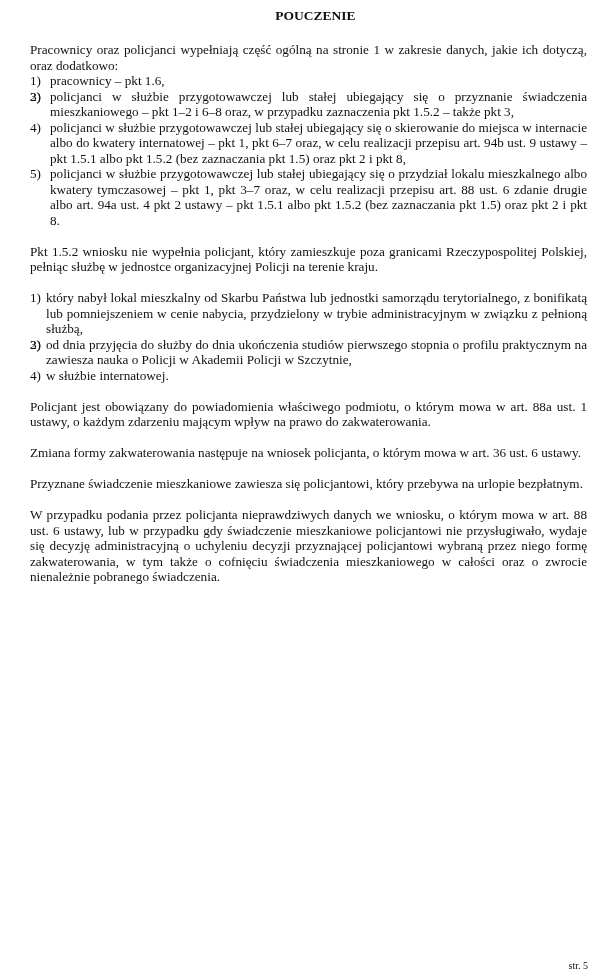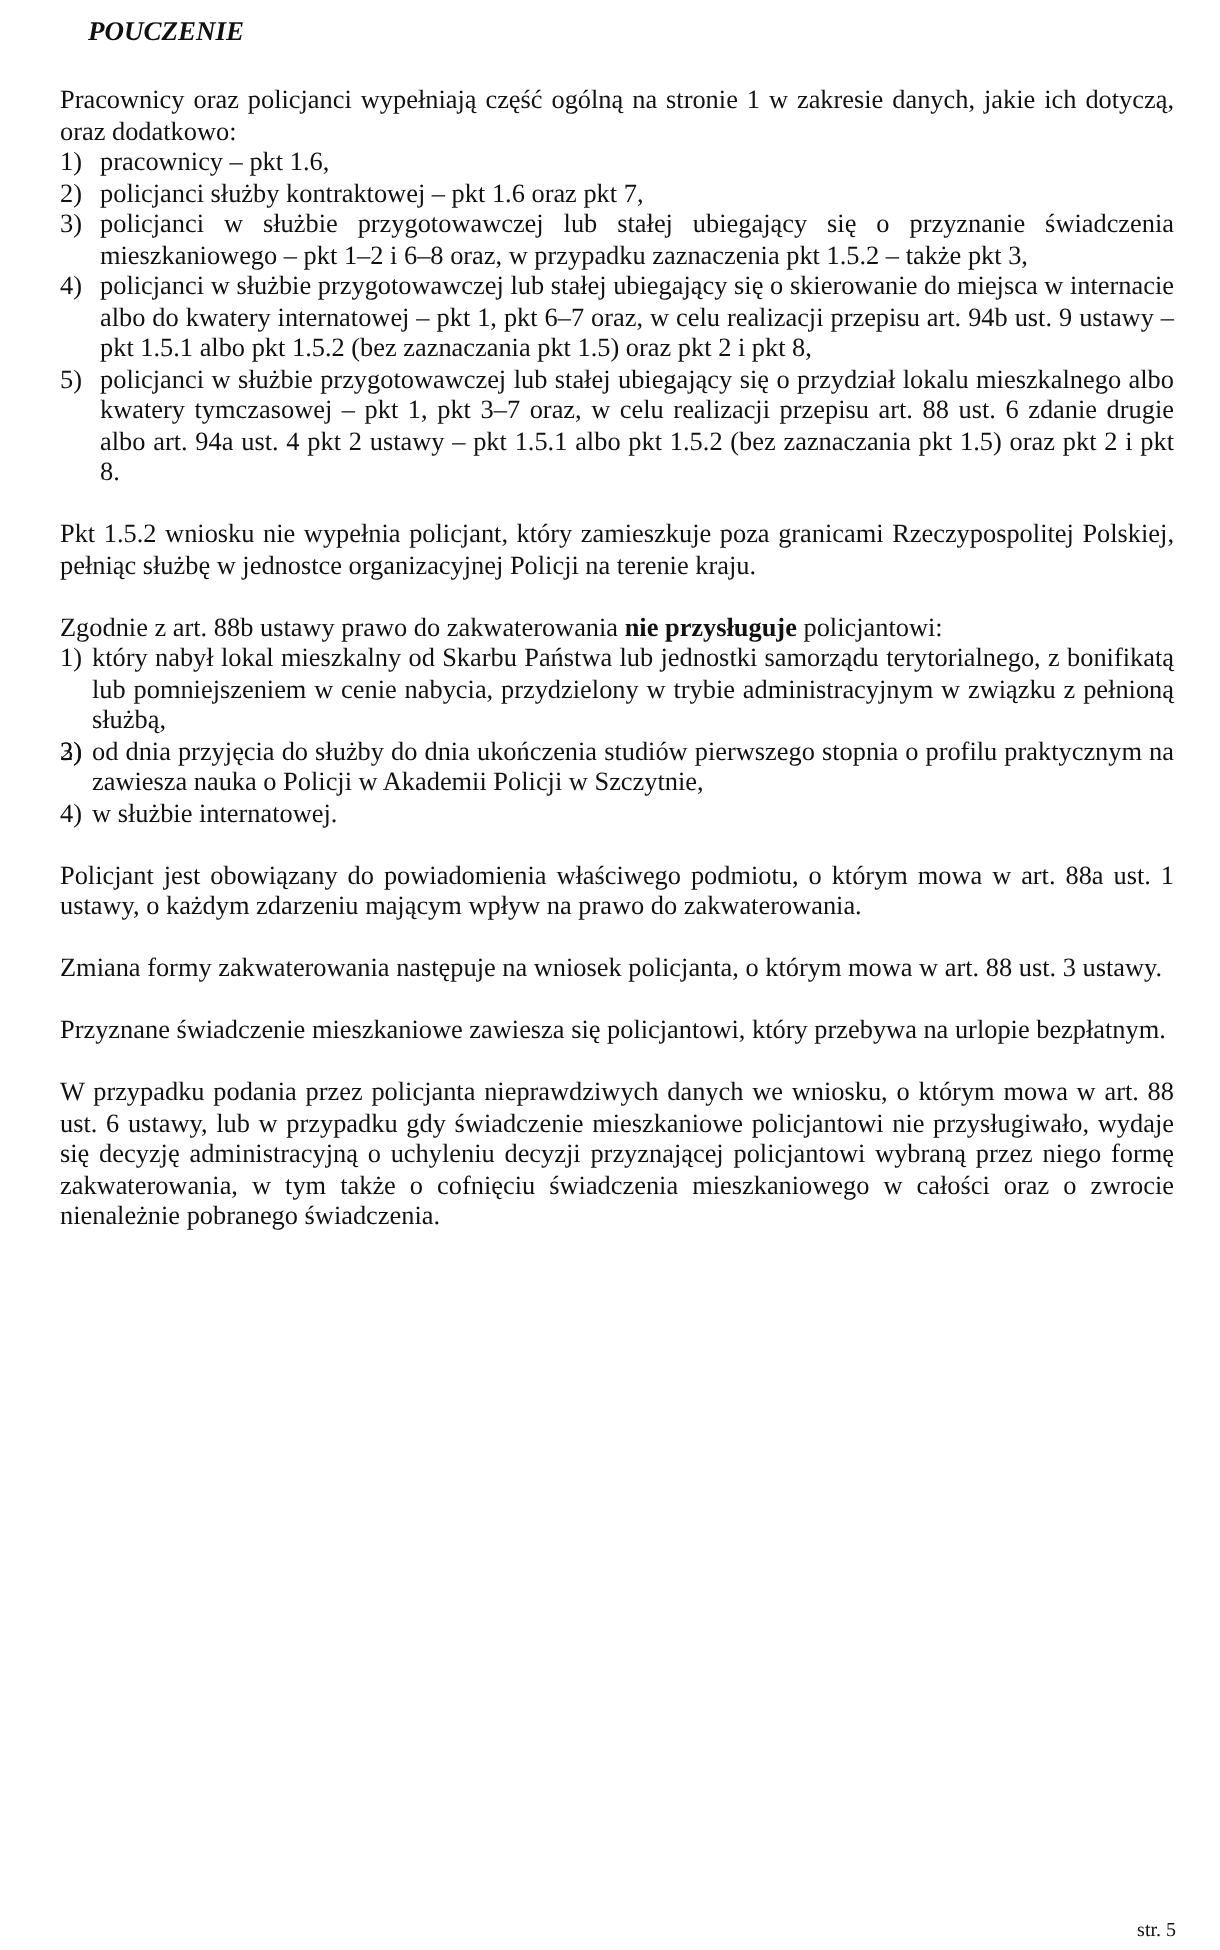--- a/index.html
+++ b/index.html
@@ -6,22 +6,22 @@
   body {
     width: 610px; height: 975px; position: relative; overflow: hidden;
     font-family: "Liberation Serif", "DejaVu Serif", serif;
     color: #111111;
   }
   .page {
     position: absolute; left: 30px; top: 8px; width: 557px;
     font-size: 13.2px; line-height: 15.5px;
   }
   .title {
-    text-align: left; font-weight: bold; font-size: 13.5px;
-    margin: 0 0 3px 0; padding-left: 14px; font-style: italic;
+    text-align: center; font-weight: bold; font-size: 13.5px;
+    margin: 0 0 3px 0; padding-left: 14px;
   }
   p { margin: 0; text-align: justify; }
   .gap { height: 15.5px; }
   ol.list1, ol.list2 { list-style: none; margin: 0; padding: 0; }
   ol.list1 li, ol.list2 li { position: relative; text-align: justify; }
   ol.list1 li { padding-left: 20px; }
   ol.list2 li { padding-left: 16px; }
   .num { position: absolute; left: 0; top: 0; }
   .bold { font-weight: bold; }
   .page-num {
@@ -33,43 +33,42 @@
 <body>
 
 <div class="page">
   <div class="title">POUCZENIE</div>
 
   <div class="gap"></div>
 
   <p>Pracownicy oraz policjanci wypełniają część ogólną na stronie 1 w zakresie danych, jakie ich dotyczą, oraz dodatkowo:</p>
   <ol class="list1">
     <li><span class="num">1)</span><span>pracownicy – pkt 1.6,</span></li>
-    <li><span class="num">2)</span><span>policjanci służby kontraktowej – pkt 1.6 oraz pkt 7,</span></li>
+    <li><span class="num">2)</span></li>
     <li><span class="num">3)</span><span>policjanci w służbie przygotowawczej lub stałej ubiegający się o przyznanie świadczenia mieszkaniowego – pkt 1–2 i 6–8 oraz, w przypadku zaznaczenia pkt 1.5.2 – także pkt 3,</span></li>
     <li><span class="num">4)</span><span>policjanci w służbie przygotowawczej lub stałej ubiegający się o skierowanie do miejsca w internacie albo do kwatery internatowej – pkt 1, pkt 6–7 oraz, w celu realizacji przepisu art. 94b ust. 9 ustawy – pkt 1.5.1 albo pkt 1.5.2 (bez zaznaczania pkt 1.5) oraz pkt 2 i pkt 8,</span></li>
     <li><span class="num">5)</span><span>policjanci w służbie przygotowawczej lub stałej ubiegający się o przydział lokalu mieszkalnego albo kwatery tymczasowej – pkt 1, pkt 3–7 oraz, w celu realizacji przepisu art. 88 ust. 6 zdanie drugie albo art. 94a ust. 4 pkt 2 ustawy – pkt 1.5.1 albo pkt 1.5.2 (bez zaznaczania pkt 1.5) oraz   pkt 2 i pkt 8.</span></li>
   </ol>
   <div class="gap"></div>
 
   <p>Pkt 1.5.2 wniosku nie wypełnia policjant, który zamieszkuje poza granicami Rzeczypospolitej Polskiej, pełniąc służbę w jednostce organizacyjnej Policji na terenie kraju.</p>
   <div class="gap"></div>
 
-  <p><span>Zgodnie z art. 88b ustawy prawo do zakwaterowania </span><span class="bold">nie przysługuje</span><span> policjantowi:</span></p>
   <ol class="list2">
     <li><span class="num">1)</span><span>który nabył lokal mieszkalny od Skarbu Państwa  lub jednostki samorządu terytorialnego, z bonifikatą lub pomniejszeniem w cenie nabycia, przydzielony w trybie administracyjnym w związku z pełnioną służbą,</span></li>
     <li><span class="num">2)</span></li>
     <li><span class="num">3)</span><span>od dnia przyjęcia do służby do dnia ukończenia studiów pierwszego stopnia o profilu praktycznym na zawiesza nauka o Policji w Akademii Policji w Szczytnie,</span></li>
     <li><span class="num">4)</span><span>w służbie internatowej.</span></li>
   </ol>
   <div class="gap"></div>
 
   <p>Policjant jest obowiązany do powiadomienia właściwego podmiotu, o którym mowa w art. 88a ust. 1 ustawy, o każdym zdarzeniu mającym wpływ na prawo do zakwaterowania.</p>
   <div class="gap"></div>
 
-  <p>Zmiana formy zakwaterowania następuje na wniosek policjanta, o którym mowa w art. 88 ust. 3 ustawy.</p>
+  <p>Zmiana formy zakwaterowania następuje na wniosek policjanta, o którym mowa w art. 36 ust. 6 ustawy.</p>
   <div class="gap"></div>
 
   <p>Przyznane świadczenie mieszkaniowe zawiesza się policjantowi, który przebywa na urlopie bezpłatnym.</p>
   <div class="gap"></div>
 
   <p>W przypadku podania przez policjanta nieprawdziwych danych we wniosku, o którym mowa w art. 88 ust. 6 ustawy, lub w przypadku gdy świadczenie mieszkaniowe policjantowi nie przysługiwało, wydaje się decyzję administracyjną o uchyleniu decyzji przyznającej policjantowi wybraną przez niego formę zakwaterowania, w tym także o cofnięciu świadczenia mieszkaniowego w całości oraz o zwrocie nienależnie pobranego świadczenia.</p>
 </div>
 
 <div class="page-num">str. 5</div>
 

